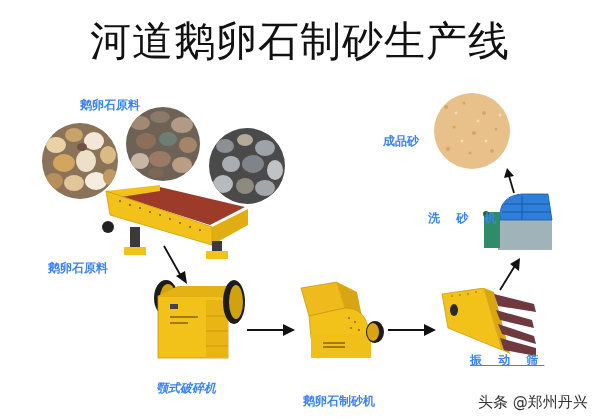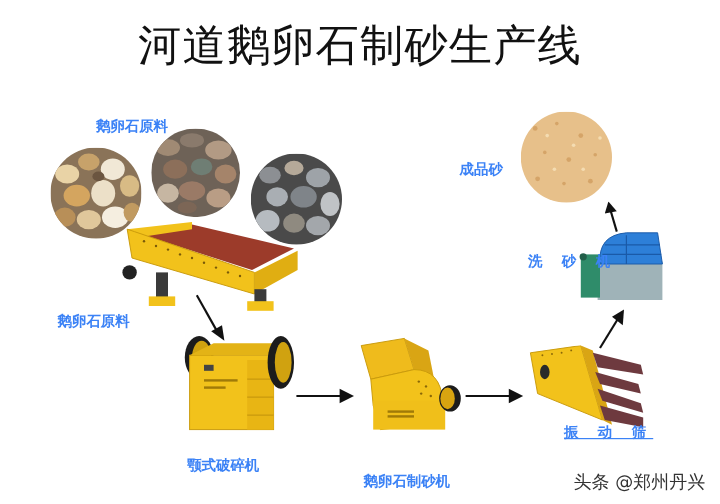--- a/index.html
+++ b/index.html
@@ -1,19 +1,19 @@
 <!DOCTYPE html>
 <html><head>
 <meta charset="utf-8">
 <style>
   html, body { margin:0; padding:0; }
   body { width:600px; height:420px; background:#ffffff; position:relative; overflow:hidden;
          font-family:"DejaVu Serif", "Liberation Serif", serif; }
   .abs { position:absolute; }
-  .title { left:0; width:600px; top:14px; text-align:center; font-size:36px; color:#111;
+  .title { left:0; width:600px; top:14px; text-align:center; font-size:41px; color:#111;
            font-family:Liberation Sans, sans-serif; letter-spacing:1px; font-weight:normal; }
   .label { font-size:12px; font-weight:bold; color:#3b82f6; white-space:nowrap;
            font-family:"DejaVu Sans", "Liberation Sans", sans-serif; }
   .label.spaced { letter-spacing:6px; }
   .circle { border-radius:50%; overflow:hidden; }
   .watermark { font-size:15px; color:#333; font-family:"DejaVu Sans", "Liberation Sans", sans-serif; white-space:nowrap; }
   svg { display:block; }
 </style>
 </head>
 <body>
@@ -114,21 +114,21 @@
     <line x1="58" y1="40" x2="80" y2="40" stroke="#c99a0c"></line>
     <line x1="58" y1="55" x2="80" y2="55" stroke="#c99a0c"></line>
     <line x1="58" y1="70" x2="80" y2="70" stroke="#c99a0c"></line>
     <rect x="22" y="28" width="8" height="5" fill="#444"></rect>
     <rect x="22" y="40" width="28" height="2" fill="#a07a08"></rect>
     <rect x="22" y="46" width="18" height="2" fill="#a07a08"></rect>
     <ellipse cx="86" cy="26" rx="11" ry="22" fill="#1c1c1c"></ellipse>
     <ellipse cx="88" cy="26" rx="7" ry="17" fill="#d0a210"></ellipse>
   </svg>
 </div>
-<div class="abs label" style="left:156px; top:380px;">颚式破碎机</div>
+<div class="abs label" style="left:156px; top:380px;font-style:italic;">颚式破碎机</div>
 
 <svg class="abs" style="left:245px; top:323px;" width="52" height="14">
   <line x1="2" y1="7" x2="40" y2="7" stroke="#111" stroke-width="1.8"></line>
   <polygon points="38,1 50,7 38,13" fill="#111"></polygon>
 </svg>
 
 <div class="abs" style="left:297px; top:278px; width:92px; height:90px;">
   <svg width="92" height="90" viewBox="0 0 92 90">
     <polygon points="4,10 40,4 48,30 12,38" fill="#efbb1c" stroke="#c99a0c" stroke-width="0.8"></polygon>
     <polygon points="40,4 60,14 66,44 48,30" fill="#d9a514"></polygon>
@@ -181,21 +181,21 @@
   <svg width="72" height="62" viewBox="0 0 72 62">
     <rect x="16" y="28" width="54" height="32" fill="#9fb3b8"></rect>
     <path d="M18,30 Q16,6 40,4 L66,4 L70,30 Z" fill="#2d7fd8" stroke="#1a5aa8" stroke-width="0.8"></path>
     <line x1="40" y1="6" x2="40" y2="30" stroke="#1a5aa8"></line>
     <line x1="22" y1="14" x2="68" y2="14" stroke="#1a5aa8"></line>
     <line x1="20" y1="22" x2="69" y2="22" stroke="#1a5aa8"></line>
     <rect x="2" y="22" width="16" height="36" fill="#2f8c6a"></rect>
     <circle cx="4" cy="24" r="3" fill="#225f4a"></circle>
   </svg>
 </div>
-<div class="abs label spaced" style="left:440px; top:210px;">洗 砂 机</div>
+<div class="abs label spaced" style="left:428px; top:210px;">洗 砂 机</div>
 
 <svg class="abs" style="left:504px; top:168px;" width="16" height="26">
   <line x1="10" y1="25" x2="5" y2="8" stroke="#111" stroke-width="1.8"></line>
   <polygon points="0,10 3,0 10,8" fill="#111"></polygon>
 </svg>
 
 <div class="abs circle" style="left:434px; top:93px; width:76px; height:76px;">
   <svg width="76" height="76" viewBox="0 0 76 76">
     <rect width="76" height="76" fill="#e7c08a"></rect>
     <g fill="#d5a468">

